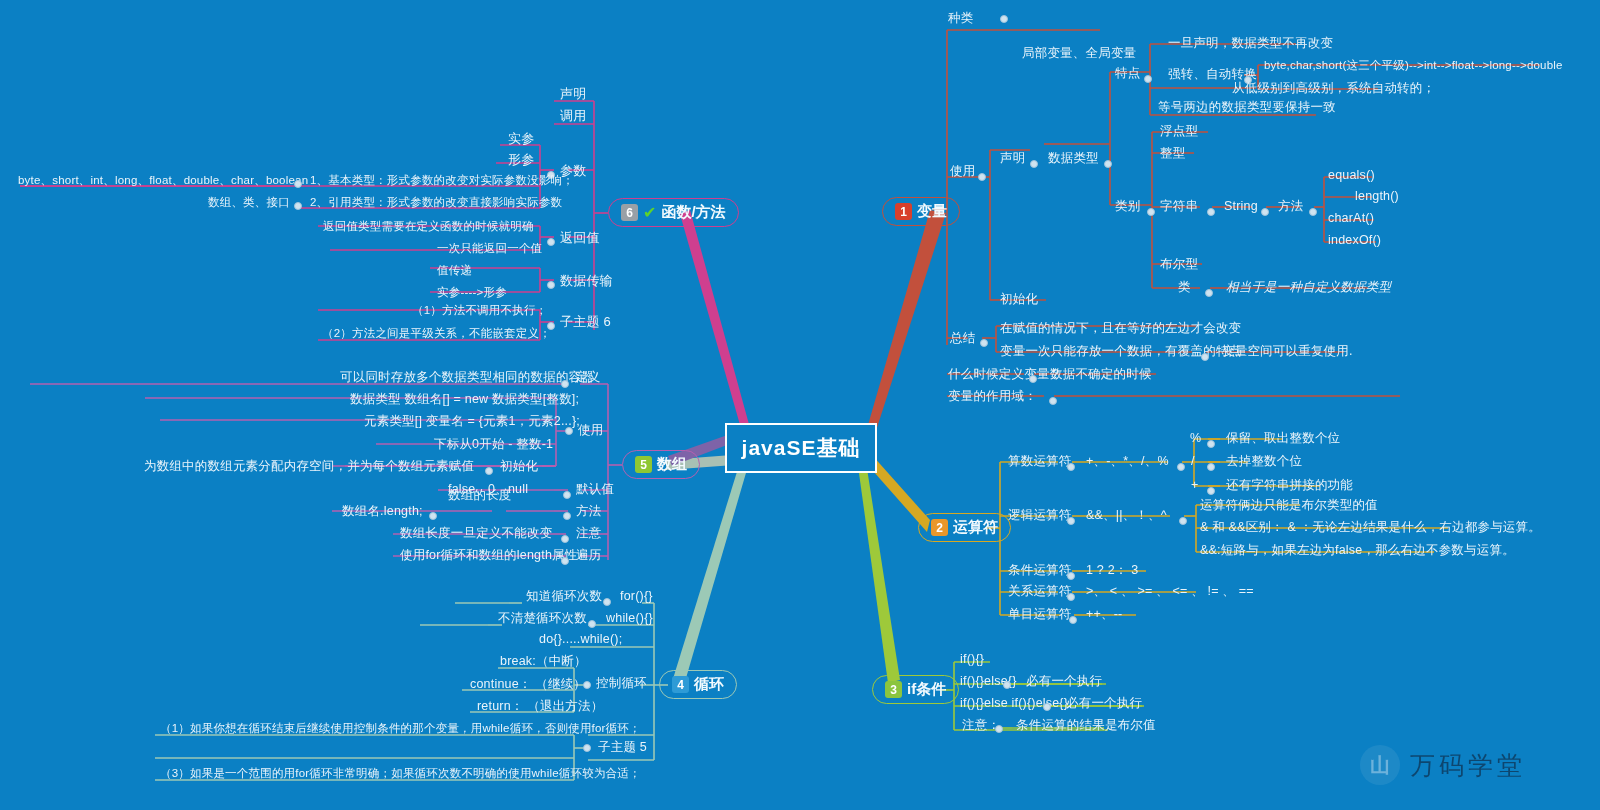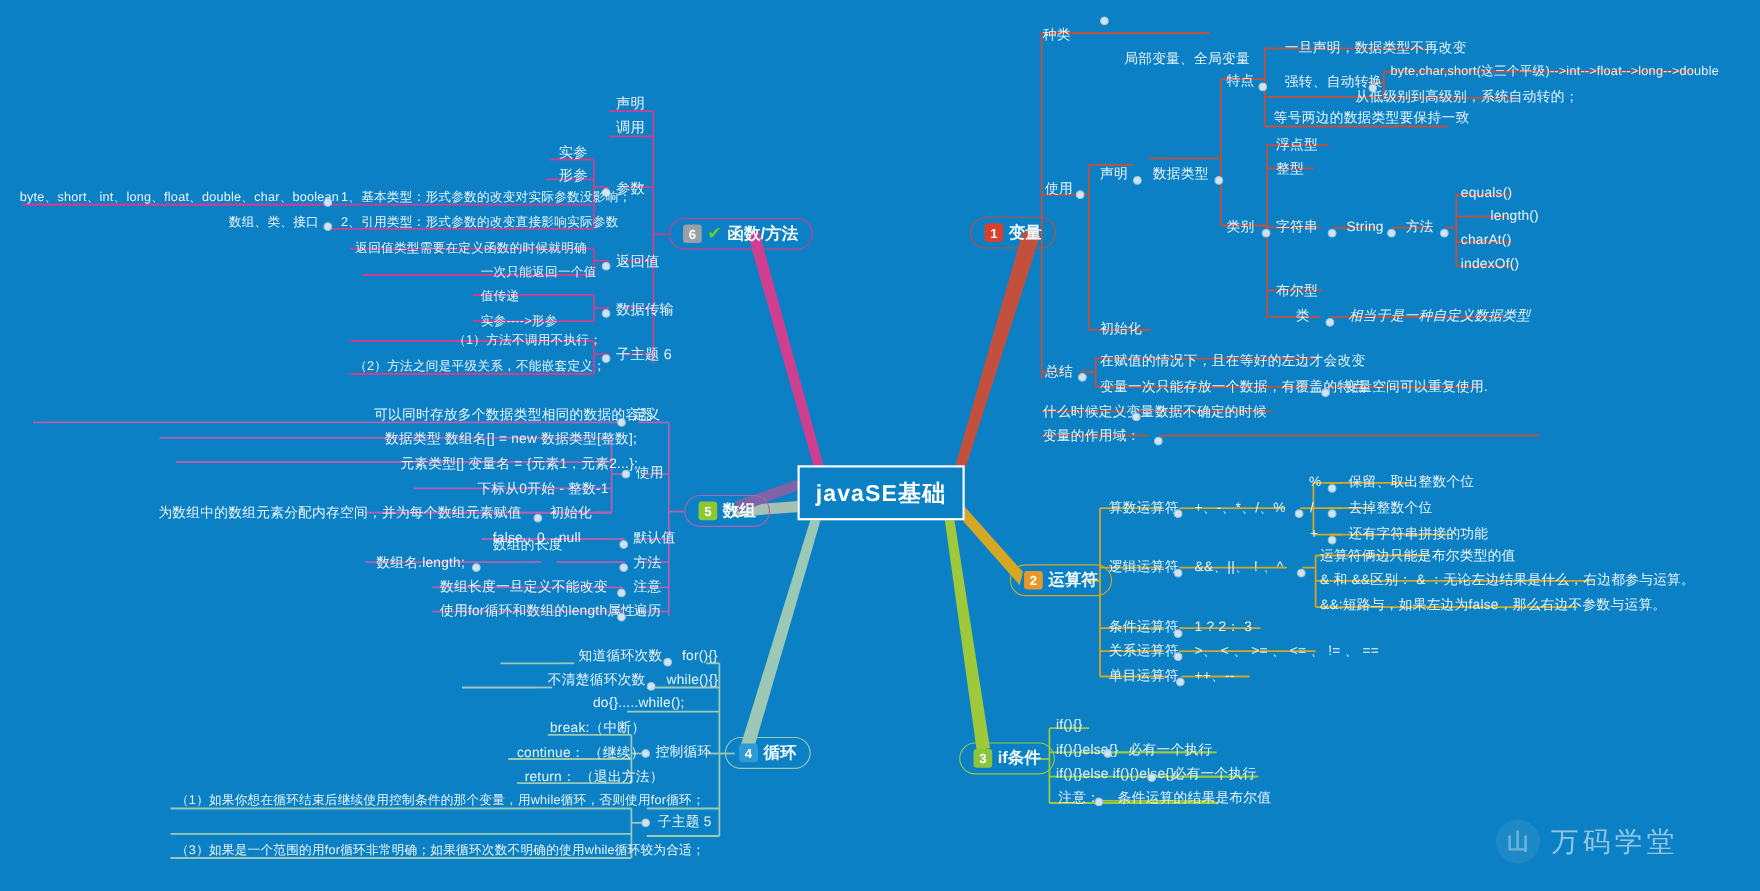--- a/index.html
+++ b/index.html
@@ -64,21 +64,21 @@
   
   #watermark{
     position:absolute;left:1360px;top:745px;display:flex;align-items:center;gap:10px;
     opacity:.55;
   }
   #watermark .mark{
     width:40px;height:40px;border-radius:50%;background:#2d91cb;
     display:flex;align-items:center;justify-content:center;
     color:#bddcef;font-size:20px;font-weight:bold;
   }
-  #watermark .wtext{font-size:25px;color:#ffffff;letter-spacing:4px;}
+  #watermark .wtext{font-size:25px;color:#0f172a;letter-spacing:4px;}
 </style>
 </head>
 <body>
 
 <div id="canvas">
 
   <svg class="wires" viewBox="0 0 1600 810">
 
     <g>
       <path d="M866 432 L930 210 L946 213 L874 437 Z" fill="#c2503c"></path>
@@ -302,21 +302,21 @@
   <div class="pill c-arr" style="left:622px;top:450px;">
     <span class="num">5</span>
     <span class="lbl">数组</span>
   </div>
   <div class="pill c-fn" style="left:608px;top:198px;">
     <span class="num">6</span>
     <span class="chk">✔</span>
     <span class="lbl">函数/方法</span>
   </div>
 
-  <div class="node" style="left:948px;top:24px;">种类</div>
+  <div class="node" style="left:948px;top:11px;">种类</div>
   <div class="dot" style="left:1000px;top:15px;"></div>
   <div class="node" style="left:1022px;top:11px;margin-top:35px;">局部变量、全局变量</div>
 
   <div class="node" style="left:950px;top:164px;">使用</div>
   <div class="dot" style="left:978px;top:173px;"></div>
 
   <div class="node" style="left:1000px;top:151px;">声明</div>
   <div class="dot" style="left:1030px;top:160px;"></div>
   <div class="node" style="left:1048px;top:151px;">数据类型</div>
   <div class="dot" style="left:1104px;top:160px;"></div>

